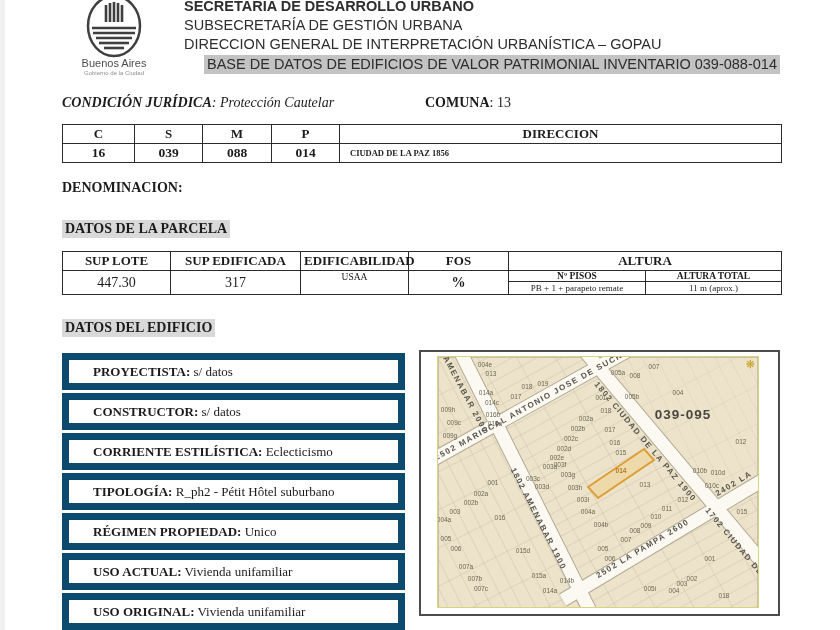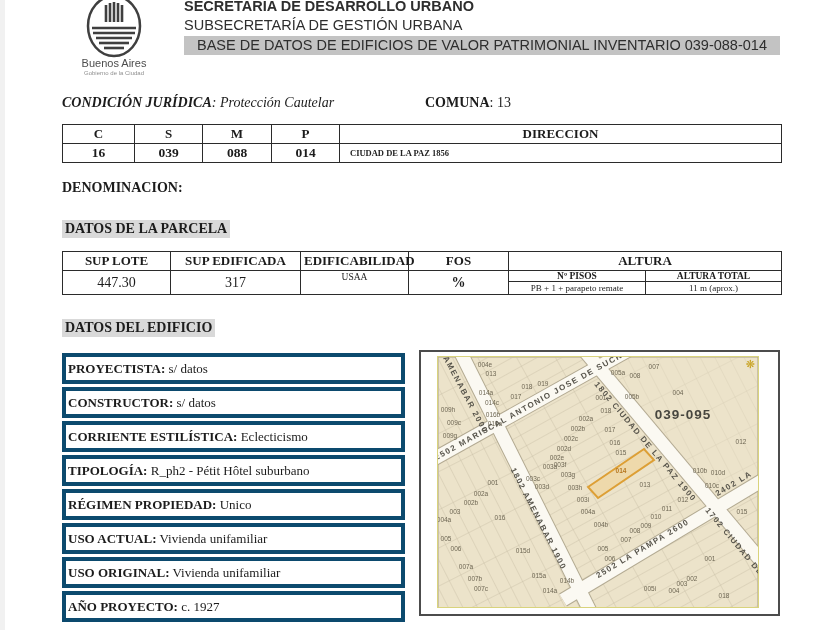--- a/index.html
+++ b/index.html
@@ -8,21 +8,21 @@
     font-family:"Liberation Serif",serif;color:#1c1c1c;position:relative;
   }
   body::before{content:"";position:absolute;left:0;top:0;width:5px;height:630px;background:#f1f1f1;}
   .page{padding:0 58px 0 62px;}
 
   
   header{display:flex;margin-top:-3px;}
   .logo{width:110px;flex:0 0 110px;padding-left:12px;}
   .org{font-family:"Liberation Sans",sans-serif;font-size:14.5px;line-height:19px;color:#2e2e2e;padding-top:0;}
   .org .l1{font-weight:bold;}
-  .org .inv{background:#c3c3c3;display:inline-block;padding:0 13px;margin-top:1px;}
+  .org .inv{background:#c3c3c3;display:inline-block;padding:0 3px;margin-top:1px;margin-left:20px;}
 
   
   .status-row{display:flex;margin-top:14px;font-size:14px;}
   .status-row .g1{flex:0 0 363px;font-style:italic;}
   .status-row .g2{flex:0 0 270px;}
   .status-row .g3{flex:1;}
   .lbl{font-weight:bold;}
 
   
   .section-heading{display:inline-block;background:#d9d9d9;font-weight:bold;font-size:14px;padding:1px 3px;margin:0;}
@@ -39,21 +39,21 @@
   .parcela{margin-top:13px;}
   .parcela td.big{font-size:14px;text-align:center;}
   .parcela td.small{font-size:9px;text-align:center;padding:1px 2px;}
   .parcela td.usaa{font-size:9.5px;text-align:center;vertical-align:top;}
   .parcela th.sub{font-size:9.5px;padding:0 2px;}
   .parcela td.fos{font-weight:bold;font-size:14px;text-align:center;}
 
   
   .columns{display:flex;margin-top:13px;align-items:flex-start;}
   .edificio{width:343px;border-collapse:separate;border-spacing:0 3px;table-layout:auto;flex:0 0 343px;}
-  .edificio td{border:4px solid #0c4a6e;padding:3px 2px;font-size:13px;height:17px;white-space:nowrap;overflow:hidden;}
+  .edificio td{border:7px solid #0c4a6e;padding:3px 24px;font-size:13px;height:17px;white-space:nowrap;overflow:hidden;}
   .map-box{margin-left:14px;border:2px solid #4c4c4c;padding:4px 19px 6px 16px;background:#fff;}
   .map{position:relative;width:320px;height:250px;border:1px solid #d9d37c;background:#efe7d1;overflow:hidden;}
   .map svg{position:absolute;left:0;top:0;}
   .map-label{position:absolute;font-family:"Liberation Sans",sans-serif;font-size:6.5px;color:#6e6754;
     transform:translate(-50%,-50%);white-space:nowrap;line-height:1;}
   .map-label.hl{color:#b5761f;font-weight:bold;}
   .street-label{position:absolute;font-family:"Liberation Sans",sans-serif;font-weight:bold;font-size:8px;
     letter-spacing:1.5px;color:#57544b;white-space:nowrap;line-height:1;}
   .block-label{position:absolute;left:245px;top:57px;transform:translate(-50%,-50%);
     font-family:"Liberation Sans",sans-serif;font-weight:bold;font-size:13.5px;letter-spacing:1px;color:#47463f;}
@@ -80,20 +80,21 @@
           <line x1="25" y1="46" x2="55" y2="46"></line>
           <line x1="30" y1="51" x2="50" y2="51"></line>
         </g>
         <text x="40" y="70" text-anchor="middle" font-family="Liberation Sans, sans-serif" font-size="11" fill="#4d4d4d">Buenos Aires</text>
         <text x="40" y="78" text-anchor="middle" font-family="Liberation Sans, sans-serif" font-size="6" fill="#8f8f8f">Gobierno de la Ciudad</text>
       </svg>
     </div>
     <div class="org">
       <div class="l1">SECRETARÍA DE DESARROLLO URBANO</div>
       <div>SUBSECRETARÍA DE GESTIÓN URBANA</div>
+      <div>DIRECCION GENERAL DE INTERPRETACIÓN URBANÍSTICA – GOPAU</div>
       <div class="inv">BASE DE DATOS DE EDIFICIOS DE VALOR PATRIMONIAL INVENTARIO 039-088-014</div>
     </div>
   </header>
 
   <div class="status-row">
     <div class="g1">
       <span class="lbl">CONDICIÓN JURÍDICA</span><span>: </span><span>Protección Cautelar</span>
     </div>
     <div class="g3">
       <span class="lbl">COMUNA</span><span>: </span><span>13</span>

